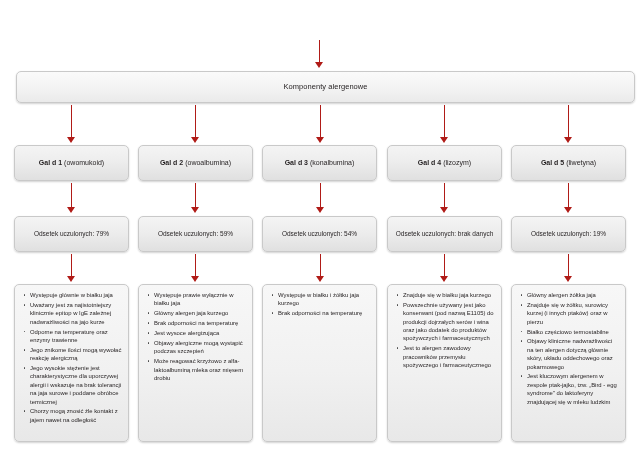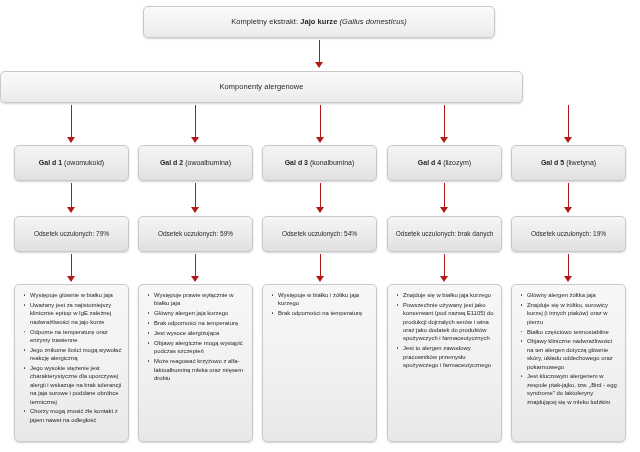--- a/index.html
+++ b/index.html
@@ -112,32 +112,27 @@
     border-left: 4.5px solid transparent;
     border-right: 4.5px solid transparent;
     border-top: 6px solid #b01b17;
   }
 </style>
 </head>
 <body>
 
 <div id="diagram">
 
-  <div class="box light centered" style="left:143px; top:6px; width:352px; height:32px;">
-    <div class="title-text">
-      <span>Kompletny ekstrakt: </span><b>Jajo kurze</b><i> (Gallus domesticus)</i>
-    </div>
-  </div>
 
   <div class="arrow" style="left:315px; top:40px; height:28px;">
     <div class="shaft" style="height:22px;"></div>
     <div class="head" style="top:22px;"></div>
   </div>
 
-  <div class="box light centered" style="left:0; top:71px; width:523px; height:32px;">
+  <div class="box light centered" style="left:16px; top:71px; width:619px; height:32px;">
     <div class="title-text">Komponenty alergenowe</div>
   </div>
 
   <div class="arrow" style="left:67px; top:105px; height:38px;">
     <div class="shaft" style="height:32px;"></div>
       <div class="head" style="top:32px;"></div>
   </div>
   <div class="arrow" style="left:191px; top:105px; height:38px;">
     <div class="shaft" style="height:32px;"></div>
       <div class="head" style="top:32px;"></div>

